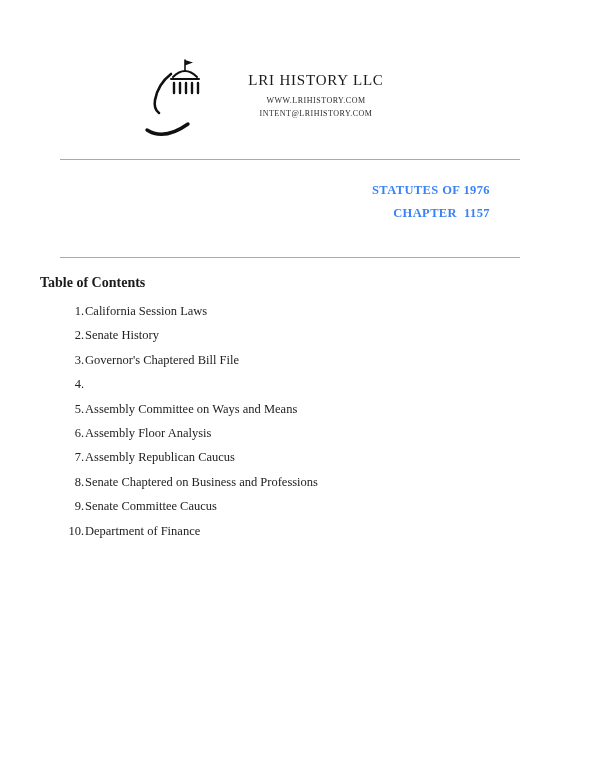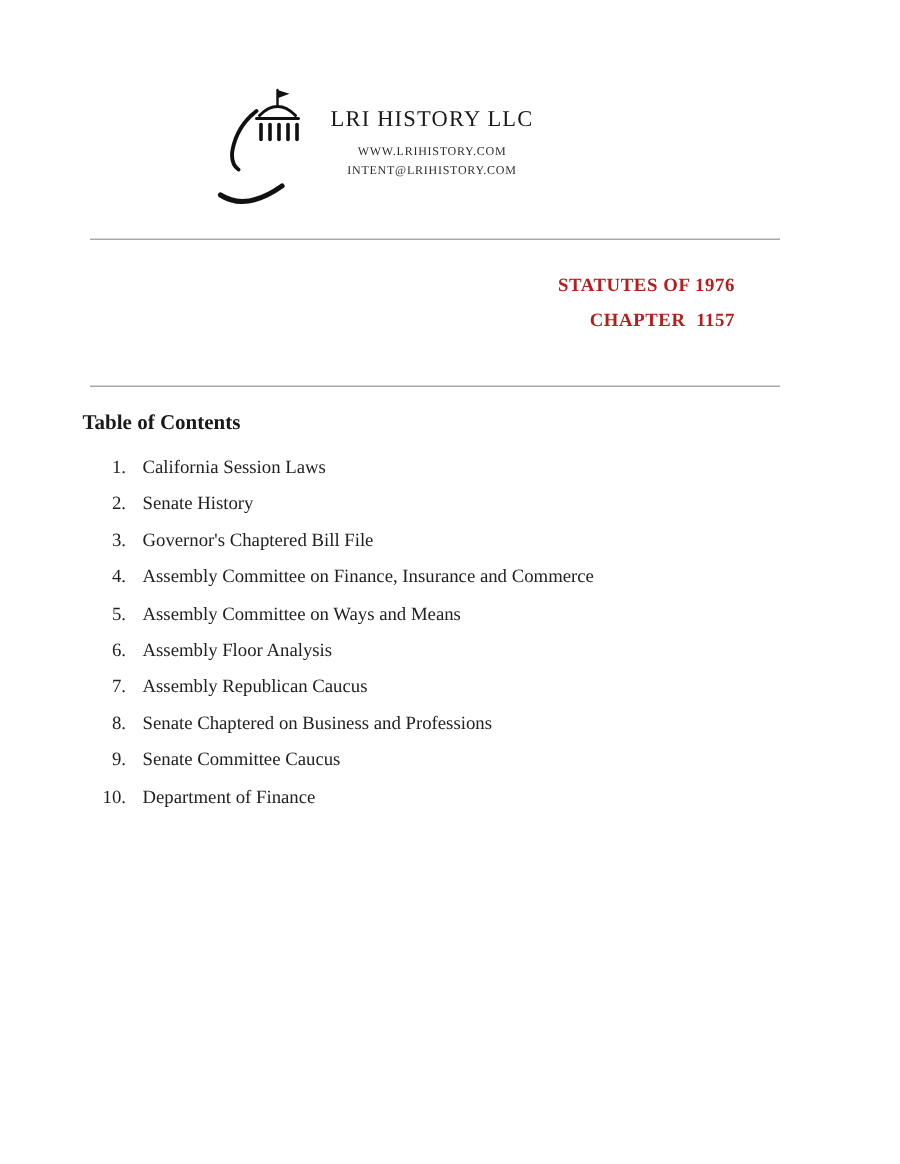--- a/index.html
+++ b/index.html
@@ -21,21 +21,21 @@
   
   .logo {
     position: absolute;
     left: 140px;
     top: 56px;
     width: 74px;
     height: 88px;
   }
   .header-text {
     position: absolute;
-    left: 208px;
+    left: 236px;
     top: 72px;
     width: 160px;
     text-align: center;
   }
   .company-name {
     font-size: 15px;
     letter-spacing: 0.8px;
     color: #1a1a1a;
     margin-bottom: 5px;
     white-space: nowrap;
@@ -64,27 +64,27 @@
     top: 179px;
     right: 110px;
     text-align: right;
   }
   .statute-line {
     font-size: 12.5px;
     font-weight: bold;
     letter-spacing: 0.4px;
     line-height: 22.5px;
     white-space: pre;
-    color: #b91c1c;
+    color: #3b82f6;
   }
 
   
   .toc-title {
     position: absolute;
-    left: 55px;
+    left: 40px;
     top: 275px;
     font-size: 14px;
     font-weight: bold;
     color: #1a1a1a;
   }
   .toc-list {
     position: absolute;
     left: 55px;
     top: 304px;
     width: 480px;
@@ -95,21 +95,21 @@
     height: 24.4px;
     font-size: 12.5px;
     color: #222222;
   }
   .toc-num {
     width: 29px;
     text-align: right;
     flex: 0 0 29px;
   }
   .toc-label {
-    margin-left: 11px;
+    margin-left: 1px;
     white-space: nowrap;
   }
 </style>
 </head>
 <body>
 
 <div class="page">
 
   <div class="logo">
     <svg viewBox="0 0 74 88" width="74" height="88" fill="none" stroke="#111111" stroke-linecap="round" stroke-linejoin="round">
@@ -157,21 +157,20 @@
     <div class="toc-item">
       <span class="toc-num">2.</span>
       <span class="toc-label">Senate History</span>
     </div>
     <div class="toc-item">
       <span class="toc-num">3.</span>
       <span class="toc-label">Governor's Chaptered Bill File</span>
     </div>
     <div class="toc-item">
       <span class="toc-num">4.</span>
-      <span class="toc-label">Assembly Committee on Finance, Insurance and Commerce</span>
     </div>
     <div class="toc-item">
       <span class="toc-num">5.</span>
       <span class="toc-label">Assembly Committee on Ways and Means</span>
     </div>
     <div class="toc-item">
       <span class="toc-num">6.</span>
       <span class="toc-label">Assembly Floor Analysis</span>
     </div>
     <div class="toc-item">

